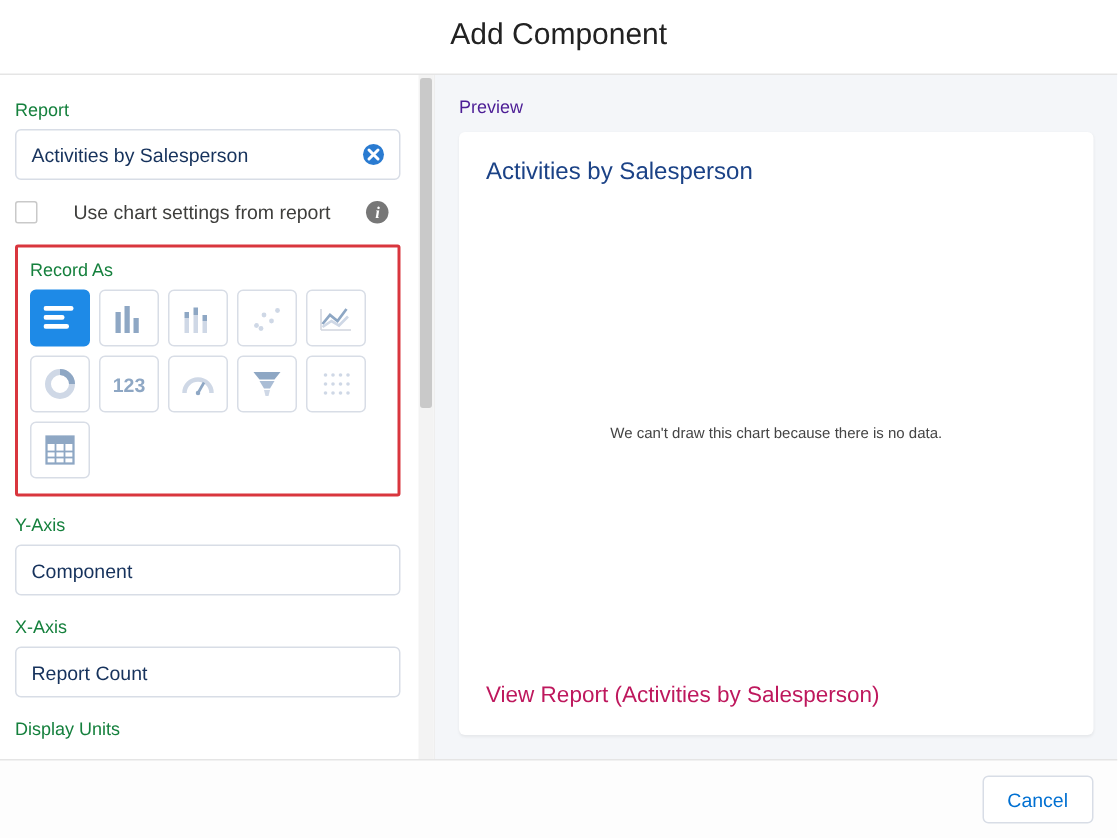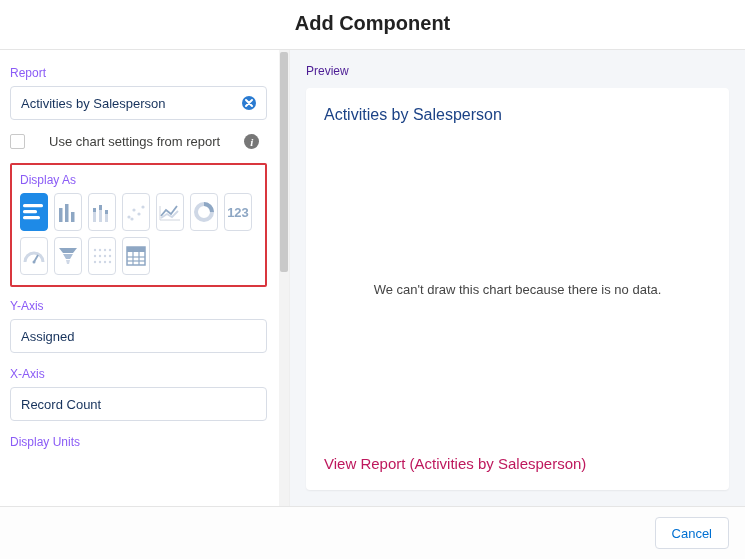--- a/index.html
+++ b/index.html
@@ -14,21 +14,21 @@
     display: flex;
     flex-direction: column;
   }
   .header {
     text-align: center;
     padding: 12px 0 14px;
     border-bottom: 1px solid #e5e5e5;
   }
   .header h1 {
     font-size: 20px;
-    font-weight: 700;
+    font-weight: 400;
     color: #222;
   }
   .main {
     flex: 1;
     display: flex;
     overflow: hidden;
   }
   .left-track {
     width: 290px;
     position: relative;
@@ -52,21 +52,21 @@
   .scroll-thumb {
     position: absolute;
     left: 1px; right: 1px;
     top: 2px;
     height: 220px;
     background: #c9c9c9;
     border-radius: 2px;
   }
   .field-label {
     font-size: 12px;
-    color: #8b5cf6;
+    color: #15803d;
     margin-bottom: 6px;
     margin-top: 2px;
   }
   .text-input {
     display: flex;
     align-items: center;
     justify-content: space-between;
     border: 1px solid #d8dde6;
     border-radius: 4px;
     height: 34px;
@@ -110,21 +110,21 @@
     margin-bottom: 12px;
   }
   .display-as-box .field-label { margin-top: 0; }
   .icon-grid {
     display: flex;
     flex-wrap: wrap;
     gap: 6px;
     margin-top: 6px;
   }
   .chart-btn {
-    width: 28px; height: 38px;
+    width: 40px; height: 38px;
     border: 1px solid #d8dde6;
     border-radius: 4px;
     background: #fff;
     display: flex;
     align-items: center;
     justify-content: center;
     cursor: pointer;
   }
   .chart-btn.selected {
     background: #1e8ae7;
@@ -155,21 +155,21 @@
     font-size: 16px;
     color: #1b4286;
     margin-bottom: 8px;
   }
   .preview-body {
     flex: 1;
     display: flex;
     align-items: center;
     justify-content: center;
     color: #444;
-    font-size: 13px;
+    font-size: 10px;
   }
   .view-report {
     color: #be185d;
     font-size: 15px;
     cursor: pointer;
     padding-top: 8px;
   }
   .footer {
     border-top: 1px solid #e5e5e5;
     padding: 10px 16px;
@@ -228,21 +228,21 @@
         </span>
       </div>
 
       <div class="checkbox-row">
         <span class="checkbox-box"></span>
         <span>Use chart settings from report</span>
         <span class="info-icon">i</span>
       </div>
 
       <div class="display-as-box">
-        <div class="field-label">Display As</div>
+        <div class="field-label">Record As</div>
         <div class="icon-grid">
 
           <div class="chart-btn selected">
             <svg width="22" height="18" viewBox="0 0 22 18">
               <rect x="0" y="1" width="20" height="3.2" rx="1.5" fill="#fff"></rect>
               <rect x="0" y="7" width="14" height="3.2" rx="1.5" fill="#fff"></rect>
               <rect x="0" y="13" width="17" height="3.2" rx="1.5" fill="#fff"></rect>
             </svg>
           </div>
 
@@ -339,26 +339,26 @@
               <line x1="7" y1="1" x2="7" y2="19" stroke="#8ea7c4" stroke-width="1.2"></line>
               <line x1="13" y1="1" x2="13" y2="19" stroke="#8ea7c4" stroke-width="1.2"></line>
             </svg>
           </div>
 
         </div>
       </div>
 
       <div class="field-label">Y-Axis</div>
       <div class="text-input">
-        <span>Assigned</span>
+        <span>Component</span>
       </div>
 
       <div class="field-label">X-Axis</div>
       <div class="text-input">
-        <span>Record Count</span>
+        <span>Report Count</span>
       </div>
 
       <div class="field-label">Display Units</div>
 
     </div>
     <div class="scrollbar">
       <div class="scroll-thumb"></div>
     </div>
   </div>
 

